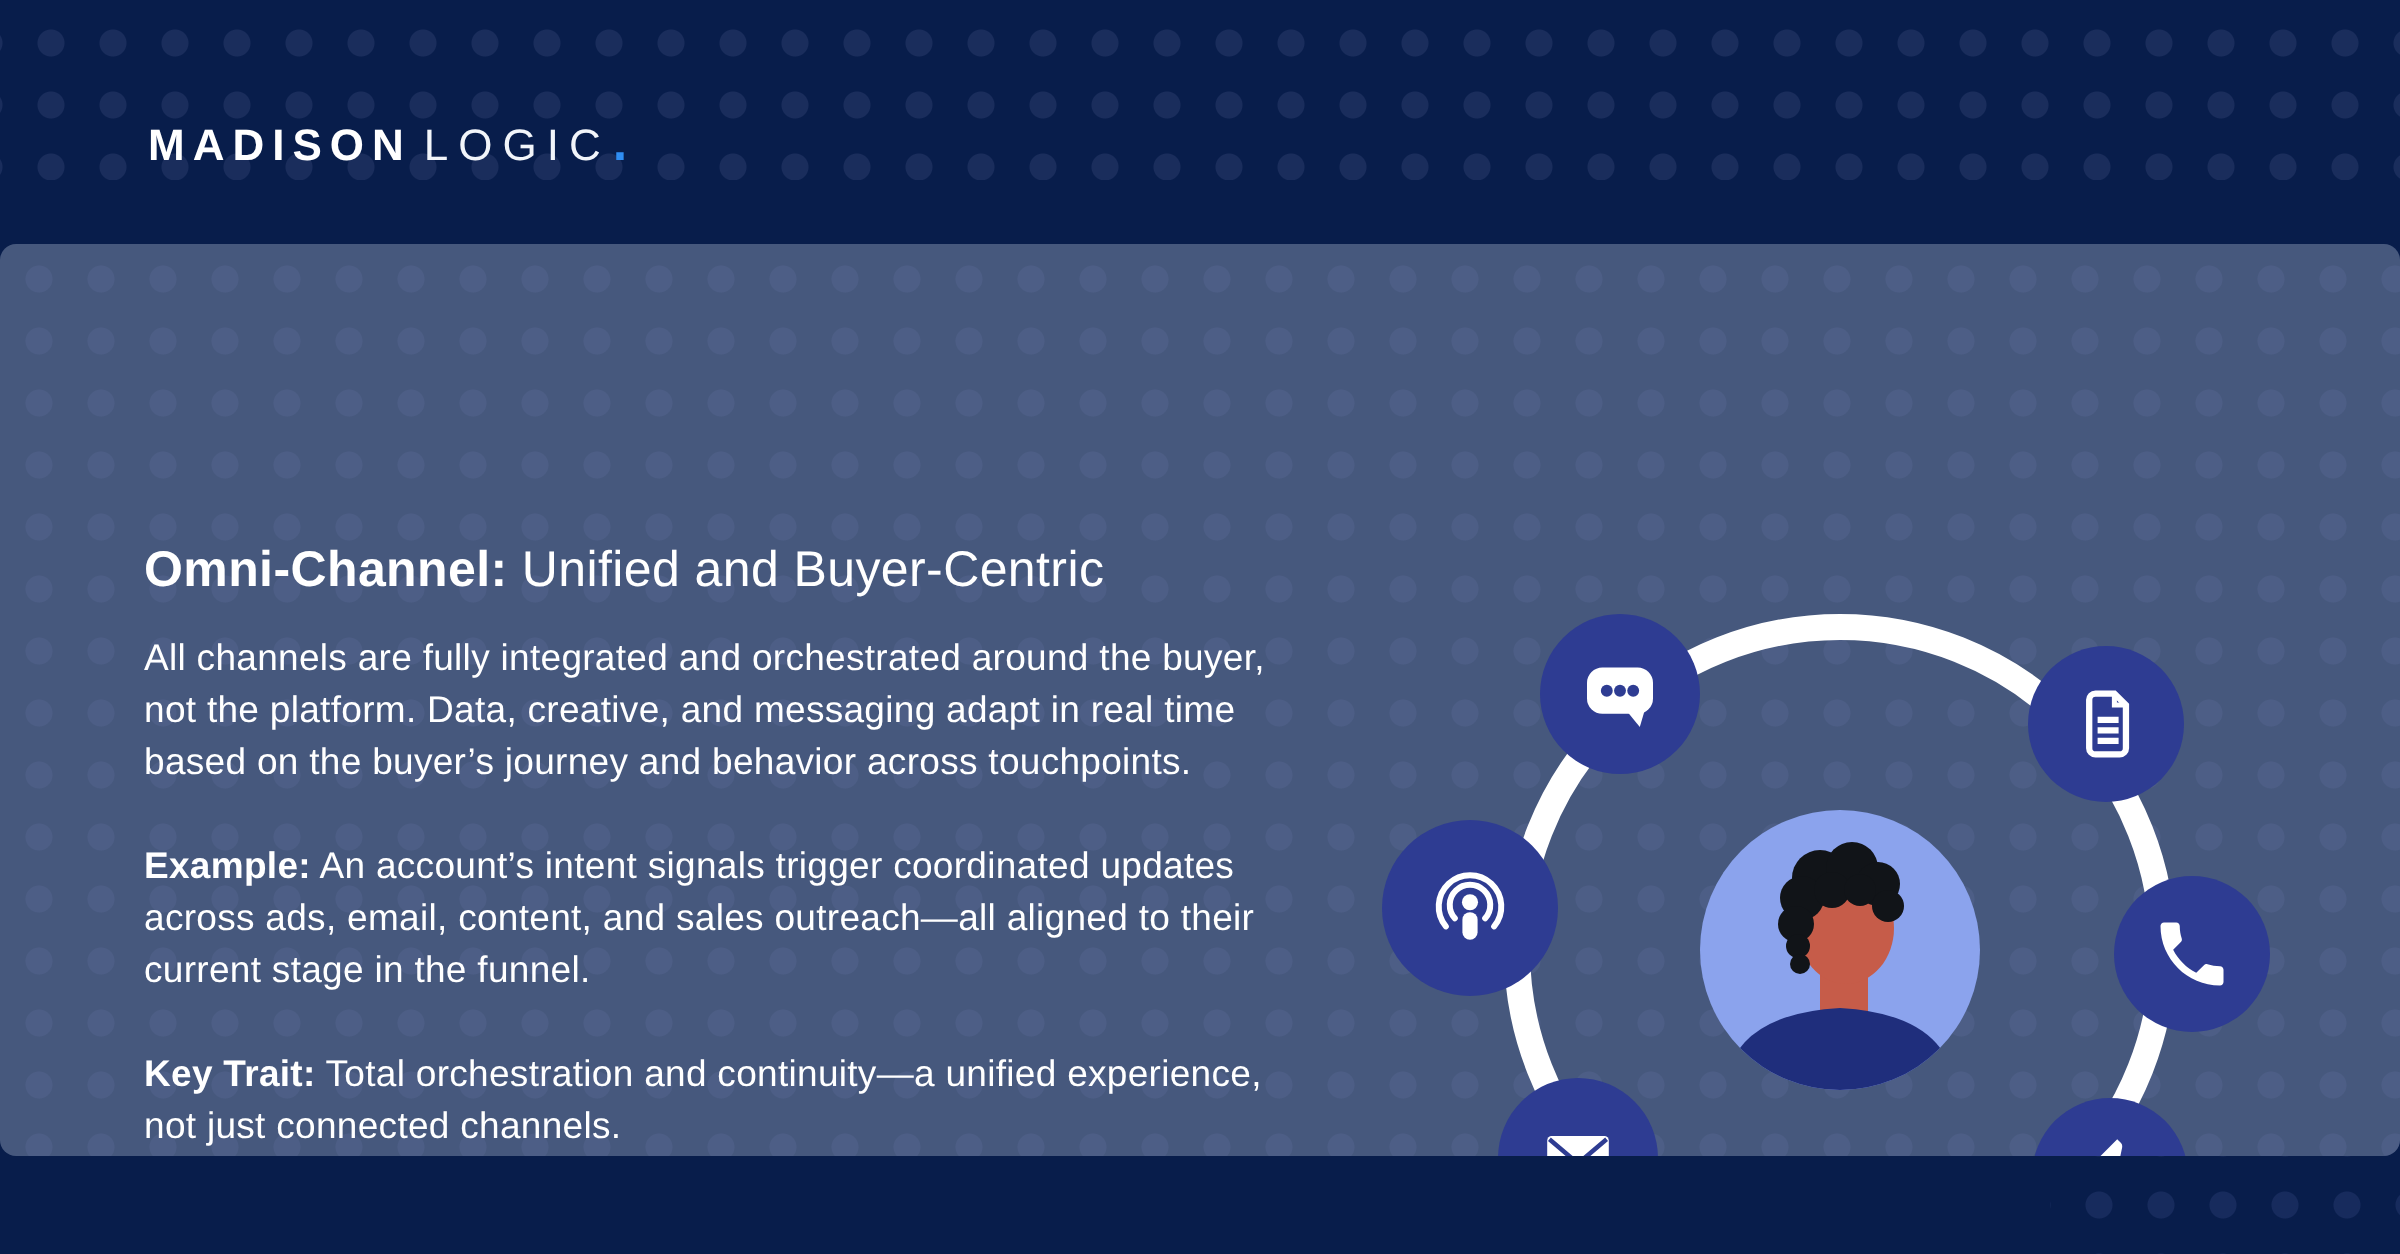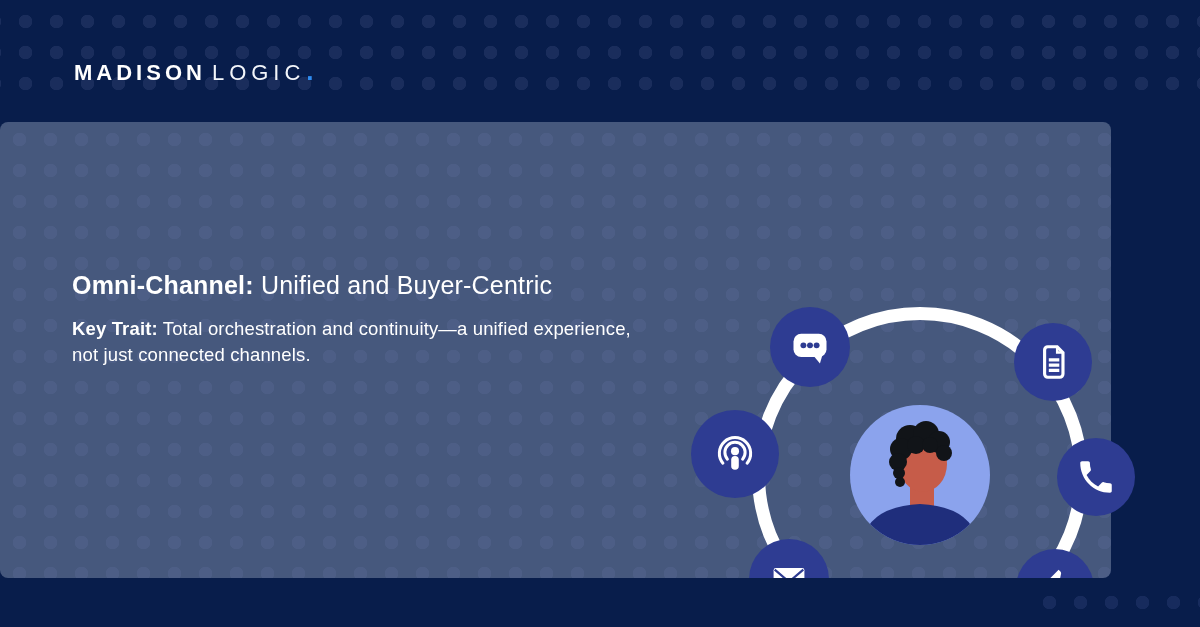--- a/index.html
+++ b/index.html
@@ -18,21 +18,21 @@
   }
   .brand{
     position:absolute;left:74px;top:60px;white-space:nowrap;
     color:#ffffff;font-size:22px;line-height:22px;
   }
   .brand .b1{font-weight:bold;letter-spacing:4px;}
   .brand .b2{font-weight:normal;letter-spacing:5px;margin-left:6px;color:#f2f5fa;}
   .brand .b3{color:#2f8df2;font-weight:bold;font-size:26px;margin-left:1px;}
   
   .panel{
-    position:absolute;left:0;top:122px;width:1111px;height:456px;
+    position:absolute;left:0;top:122px;width:1200px;height:456px;
     background-color:#46587d;border-radius:8px;
     background-image:radial-gradient(circle,#4d5e86 6.5px,transparent 7px);
     background-size:31px 31px;background-position:4px 2px;
   }
   
   .bottom-band{
     position:absolute;left:0;top:578px;width:1200px;height:49px;
     background:#081d4b;
   }
   .bottom-dots{
@@ -73,20 +73,22 @@
 <div class="header-band">
   <div class="brand">
     <span class="b1">MADISON</span><span class="b2">LOGIC</span><span class="b3">.</span>
   </div>
 </div>
 
 <div class="panel">
 
   <div class="text-col">
     <h1><strong>Omni-Channel:</strong><span> Unified and Buyer-Centric</span></h1>
+    <p><span>All channels are fully integrated and orchestrated around the buyer, not the platform. Data, creative, and messaging adapt in real time based on the buyer’s journey and behavior across touchpoints.</span></p>
+    <p><strong>Example:</strong><span> An account’s intent signals trigger coordinated updates across ads, email, content, and sales outreach—all aligned to their current stage in the funnel.</span></p>
     <p><strong>Key Trait:</strong><span> Total orchestration and continuity—a unified experience, not just connected channels.</span></p>
   </div>
 
   <div class="diagram">
 
     <div class="ring"></div>
 
     <div class="bubble" style="left:80px;top:55px;width:80px;height:80px;">
       <svg width="44" height="44" viewBox="0 0 40 40">
         <rect x="5" y="8" width="30" height="21" rx="7" fill="#ffffff"></rect>

